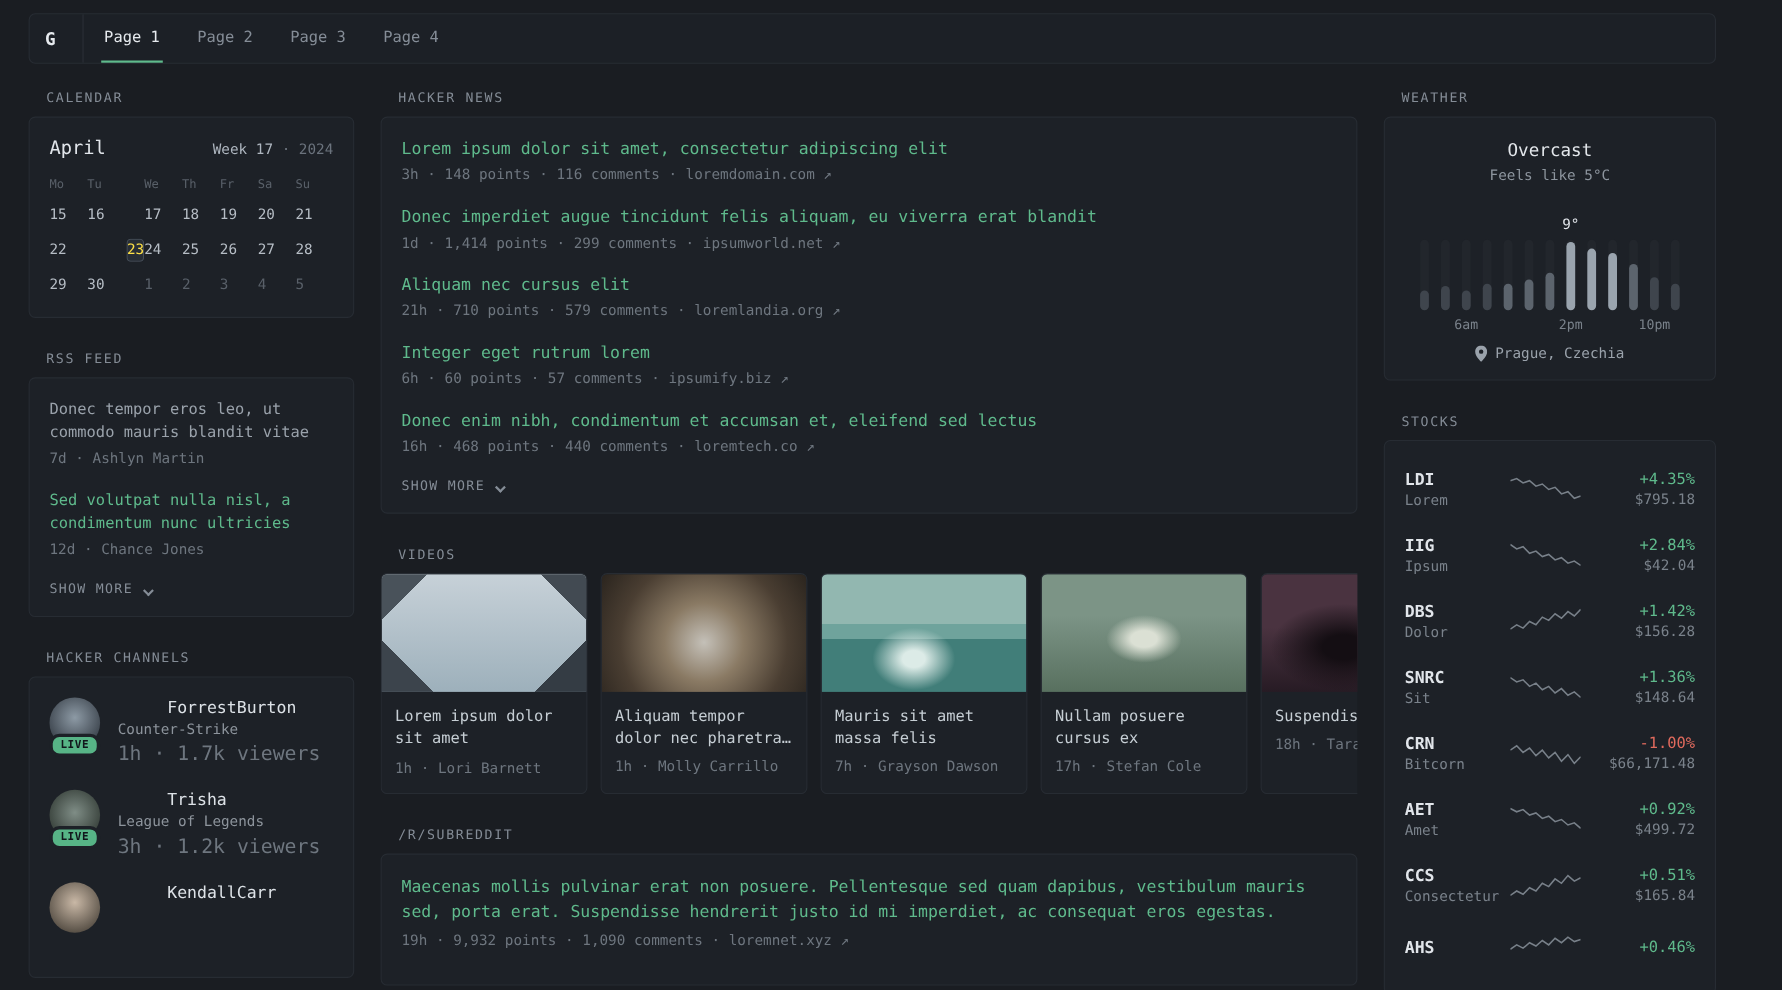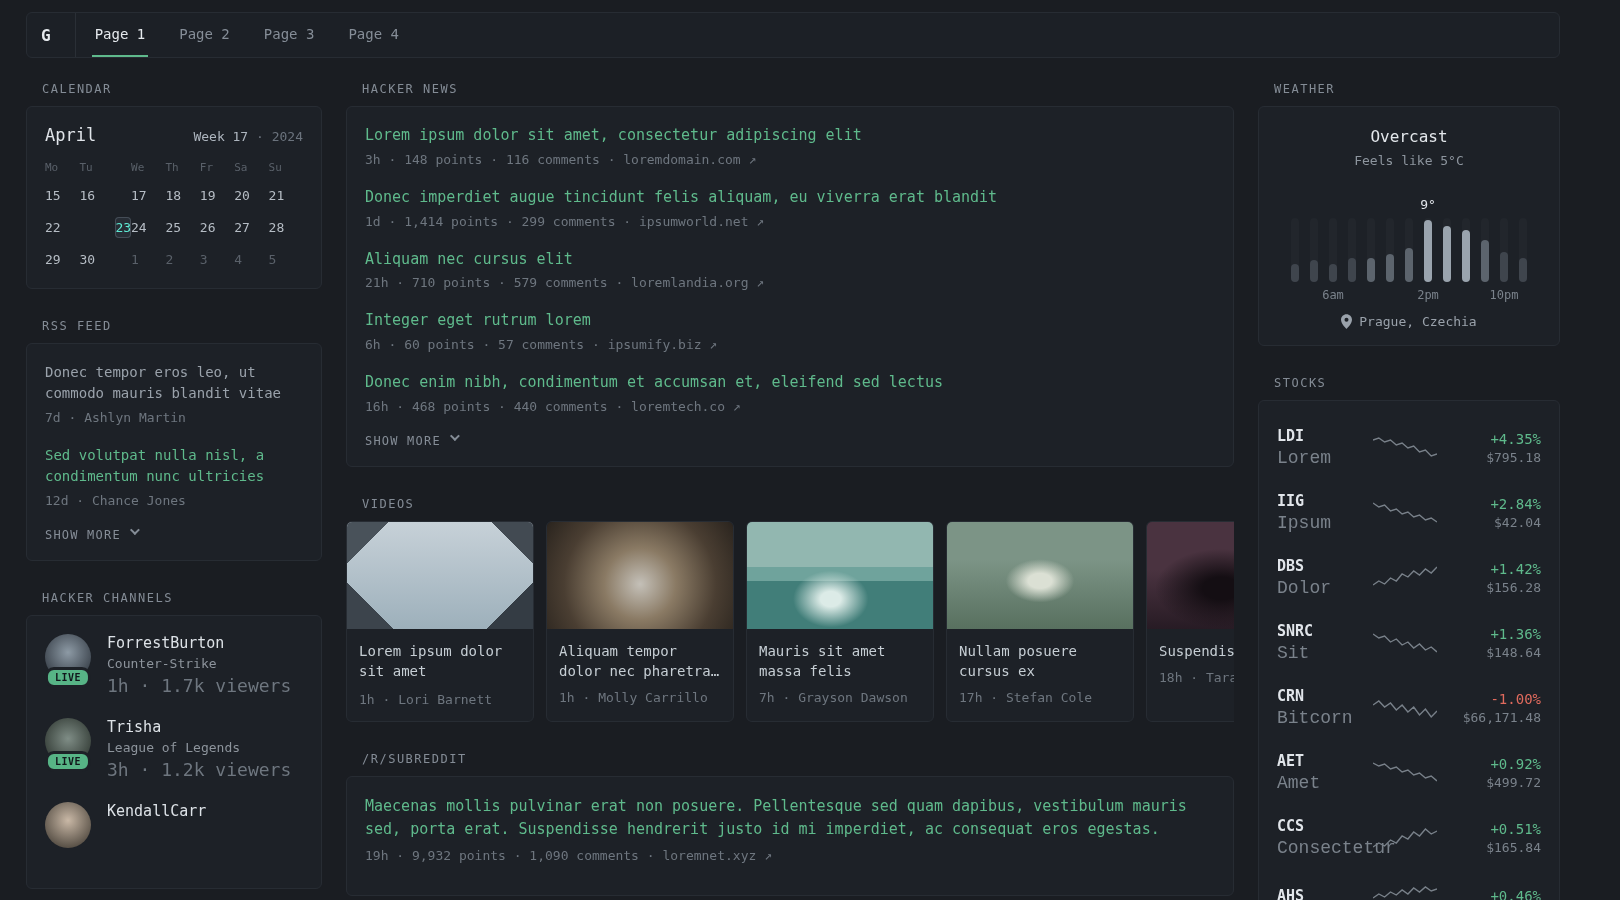--- a/index.html
+++ b/index.html
@@ -43,52 +43,52 @@
   
   .cal-top { display:flex; justify-content:space-between; align-items:baseline; margin-bottom:16px; }
   .cal-month { font-size:17px; color:#e1e5ea; }
   .cal-meta { font-size:13px; color:#aeb6bf; }
   .cal-meta .dot, .cal-meta .year { color:#6b737d; }
   .cal-grid { display:grid; grid-template-columns:repeat(7,1fr); row-gap:11px; }
   .cal-dow { color:#596069; font-size:11px; }
   .cal-day { color:#b6bdc5; font-size:13px; padding:3px 0; }
   .cal-day.muted { color:#596069; }
   .cal-day.selected {
-    color:#5eead4; background:#272d35; border-radius:4px;
+    color:#fde047; background:#272d35; border-radius:4px;
     box-shadow:inset 0 0 0 1px #454d57;
     margin-left:36px;
   }
 
   
   .feed-item { margin-bottom:18px; }
   .feed-item:last-of-type { margin-bottom:14px; }
   .feed-title { color:#5fba8c; font-size:14px; line-height:1.5; cursor:pointer; }
   .feed-title.visited { color:#9aa2ab; }
   .feed-meta { color:#6e767f; font-size:13px; margin-top:5px; line-height:1.4; }
-  .show-more { display:flex; align-items:flex-start; gap:9px; color:#858d97; font-size:12px; letter-spacing:1.2px; cursor:pointer; margin-top:4px; }
+  .show-more { display:flex; align-items:flex-end; gap:9px; color:#858d97; font-size:12px; letter-spacing:1.2px; cursor:pointer; margin-top:4px; }
   .chev { width:7px; height:7px; border-right:2px solid #858d97; border-bottom:2px solid #858d97; transform:rotate(45deg) translateY(-2px); display:inline-block; }
 
   
   .hn-item { margin-bottom:20px; }
   .hn-title { color:#5fba8c; font-size:15px; line-height:1.45; cursor:pointer; }
   .hn-meta { color:#6e767f; font-size:13px; margin-top:5px; }
 
   
   .tw-item { display:flex; gap:16px; margin-bottom:22px; align-items:flex-start; cursor:pointer; }
   .tw-avatar-wrap { position:relative; flex:none; width:46px; }
   .tw-avatar { width:46px; height:46px; border-radius:50%; }
   .tw-av-1 { background:radial-gradient(circle at 50% 40%, #8d9aa5 0%, #3c444d 75%); }
   .tw-av-2 { background:radial-gradient(circle at 50% 45%, #7f8d86 0%, #39423c 75%); }
   .tw-av-3 { background:radial-gradient(circle at 50% 40%, #c9b8a6 0%, #5a5248 75%); }
   .live-badge {
     position:absolute; left:50%; bottom:-8px; transform:translateX(-50%);
     background:#57b486; color:#11161b; font-size:10px; font-weight:bold;
     padding:2px 7px; border-radius:9px; border:3px solid #1d2127; letter-spacing:0.5px;
   }
-  .tw-name { color:#dde2e7; font-size:15px; }
+  .tw-name { color:#dde2e7; font-size:15px;margin-left:45px; }
   .tw-game { color:#8d949c; font-size:13px; margin-top:4px; }
   .tw-meta { color:#6e767f; font-size:18px; margin-top:4px; }
 
   
   .video-row { display:flex; gap:12px; overflow:hidden; }
   .video-card { width:188px; flex:none; border:1px solid #272c33; border-radius:6px; background:#1d2127; overflow:hidden; cursor:pointer; }
   .video-thumb { width:100%; height:107px; }
   .thumb-1 {
     background:
       linear-gradient(45deg, #3c444c 0 16%, rgba(0,0,0,0) 16%),
@@ -135,21 +135,21 @@
   .wbar-temp { position:absolute; left:50%; transform:translateX(-50%); color:#e1e5ea; font-size:13px; white-space:nowrap; }
   .wbar-label { position:absolute; bottom:0; left:50%; transform:translateX(-50%); color:#7a828b; font-size:12px; white-space:nowrap; }
   .w-loc { display:flex; justify-content:center; align-items:center; gap:7px; margin-top:12px; color:#9aa2ab; font-size:13px; }
   .w-loc svg { display:block; }
 
   
   .stocks-card { padding:14px 18px; }
   .stock-row { display:flex; align-items:center; padding:12px 0; cursor:pointer; }
   .stock-left { width:96px; flex:none; }
   .stock-ticker { color:#e1e5ea; font-size:15px; font-weight:bold; }
-  .stock-name { color:#7a828b; font-size:18px; margin-top:3px;font-family:Liberation Mono, monospace; }
+  .stock-name { color:#7a828b; font-size:13px; margin-top:3px; }
   .stock-spark { flex:none; }
   .stock-spark polyline { fill:none; stroke:#788089; stroke-width:1.4; }
   .stock-right { margin-left:auto; text-align:right; }
   .stock-change { font-size:14px; }
   .stock-change.up { color:#5fba8c; }
   .stock-change.down { color:#e06a5d; }
   .stock-price { color:#7a828b; font-size:13px; margin-top:3px; }
 </style>
 </head>
 <body>

